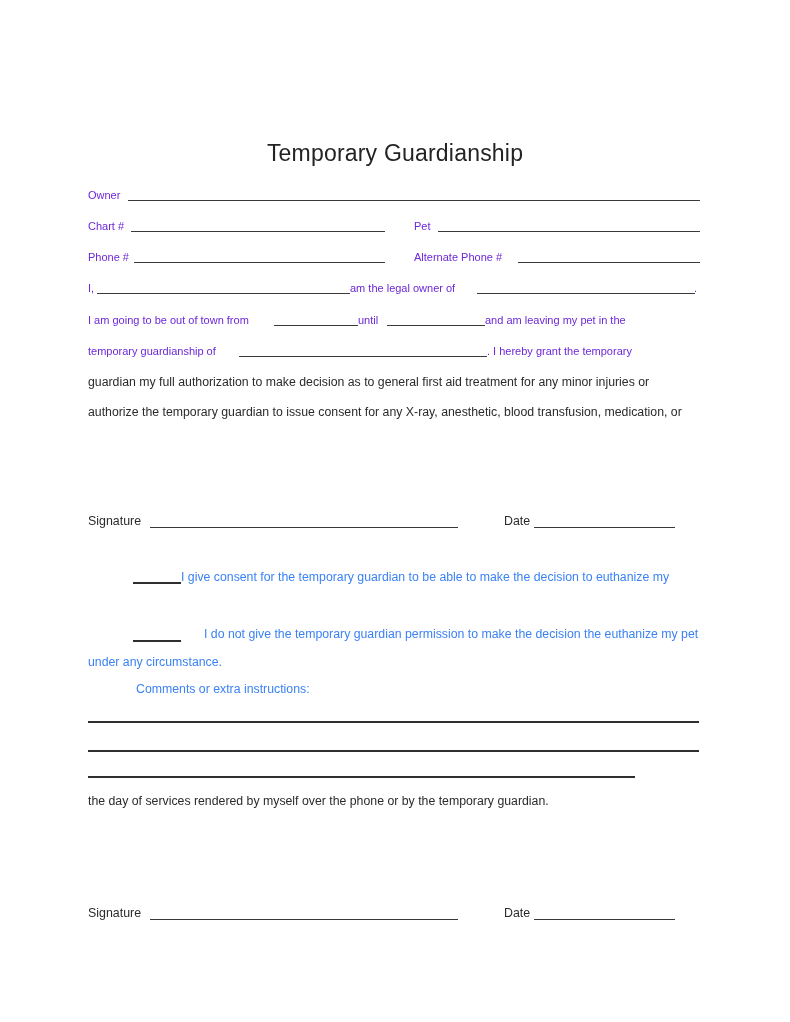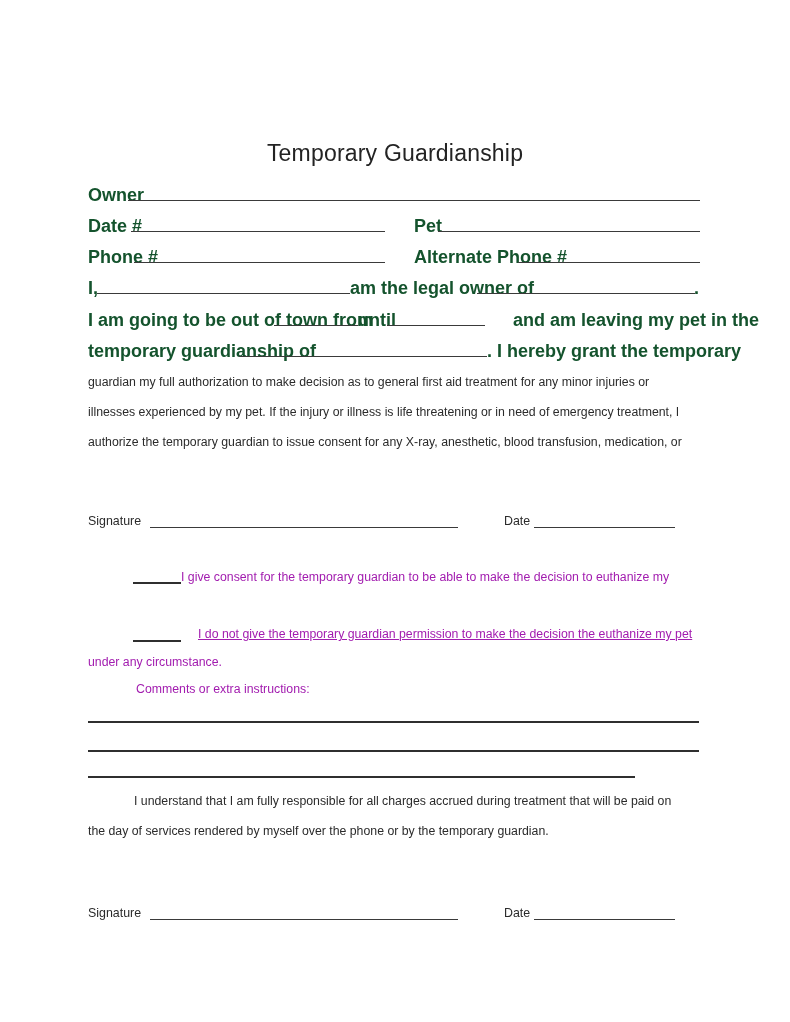--- a/index.html
+++ b/index.html
@@ -37,21 +37,21 @@
     letter-spacing: 0.2px;
     color: #232323;
     line-height: 1.2;
   }
 
   
   .body-text {
     position: absolute;
     font-size: 12.3px;
     line-height: 14px;
-    color: #a21caf;
+    color: #3b82f6;
     white-space: nowrap;
   }
 
   .para {
     position: absolute;
     left: 88px;
     width: 614px;
     font-size: 12.3px;
     line-height: 30px;
     color: #2b2b2b;
@@ -63,45 +63,44 @@
   .rule {
     position: absolute;
     height: 0;
     border-bottom: 1.6px solid #3a3a3a;
   }
   .rule.heavy { border-bottom: 2.2px solid #2f2f2f; }
 
   
   .field-label {
     position: absolute;
-    font-size: 18px;
+    font-size: 11px;
     line-height: 14px;
-    color: #14532d;
+    color: #6d28d9;
     white-space: nowrap;
-    font-weight: bold;
   }
 
   .sig-label {
     position: absolute;
     font-size: 12.4px;
     color: #2b2b2b;
     white-space: nowrap;
   }
 </style>
 </head>
 <body>
 
 <div class="page">
 
   <div class="doc-title">Temporary Guardianship</div>
 
   <div class="field-label" style="left:88px; top:188px;">Owner</div>
   <div class="rule" style="left:128px; top:200px; width:572px;"></div>
 
-  <div class="field-label" style="left:88px; top:219px;">Date #</div>
+  <div class="field-label" style="left:88px; top:219px;">Chart #</div>
   <div class="rule" style="left:131px; top:231px; width:254px;"></div>
 
   <div class="field-label" style="left:414px; top:219px;">Pet</div>
   <div class="rule" style="left:438px; top:231px; width:262px;"></div>
 
   <div class="field-label" style="left:88px; top:250px;">Phone #</div>
   <div class="rule" style="left:134px; top:262px; width:251px;"></div>
 
   <div class="field-label" style="left:414px; top:250px;">Alternate Phone #</div>
   <div class="rule" style="left:518px; top:262px; width:182px;"></div>
@@ -112,53 +111,51 @@
   <div class="field-label" style="left:350px; top:281px;">am the legal owner of</div>
   <div class="rule" style="left:477px; top:293px; width:218px;"></div>
   <div class="field-label" style="left:694px; top:281px;">.</div>
 
   <div class="field-label" style="left:88px; top:313px;">I am going to be out of town from</div>
   <div class="rule" style="left:274px; top:325px; width:84px;"></div>
 
   <div class="field-label" style="left:358px; top:313px;">until</div>
   <div class="rule" style="left:387px; top:325px; width:98px;"></div>
 
-  <div class="field-label" style="left:513px; top:313px;">and am leaving my pet in the</div>
+  <div class="field-label" style="left:485px; top:313px;">and am leaving my pet in the</div>
 
   <div class="field-label" style="left:88px; top:344px;">temporary guardianship of</div>
   <div class="rule" style="left:239px; top:356px; width:248px;"></div>
   <div class="field-label" style="left:487px; top:344px;text-align:center;">. I hereby grant the temporary</div>
 
   <div class="para" style="top:367px;">
     <span class="ln">guardian my full authorization to make decision as to general first aid treatment for any minor injuries or</span>
-    <span class="ln">illnesses experienced by my pet. If the injury or illness is life threatening or in need of emergency treatment, I</span>
     <span class="ln">authorize the temporary guardian to issue consent for any X-ray, anesthetic, blood transfusion, medication, or</span>
   </div>
 
   <div class="sig-label" style="left:88px; top:514px;">Signature</div>
   <div class="rule" style="left:150px; top:527px; width:308px;"></div>
 
   <div class="sig-label" style="left:504px; top:514px;">Date</div>
   <div class="rule" style="left:534px; top:527px; width:141px;"></div>
 
   <div class="rule heavy" style="left:133px; top:582px; width:48px;"></div>
   <div class="body-text" style="left:181px; top:570px;">I give consent for the temporary guardian to be able to make the decision to euthanize my</div>
 
   <div class="rule heavy" style="left:133px; top:640px; width:48px;"></div>
-  <div class="body-text" style="left:198px; top:627px;text-decoration:underline;">I do not give the temporary guardian permission to make the decision the euthanize my pet</div>
+  <div class="body-text" style="left:204px; top:627px;">I do not give the temporary guardian permission to make the decision the euthanize my pet</div>
   <div class="body-text" style="left:88px; top:655px;">under any circumstance.</div>
 
   <div class="body-text" style="left:88px; top:682px;margin-left:48px;">Comments or extra instructions:</div>
 
   <div class="rule heavy" style="left:88px; top:721px; width:611px;"></div>
   <div class="rule heavy" style="left:88px; top:750px; width:611px;"></div>
   <div class="rule heavy" style="left:88px; top:776px; width:547px;"></div>
 
   <div class="para" style="top:786px;">
-    <span class="ln indent">I understand that I am fully responsible for all charges accrued during treatment that will be paid on</span>
     <span class="ln">the day of services rendered by myself over the phone or by the temporary guardian.</span>
   </div>
 
   <div class="sig-label" style="left:88px; top:906px;">Signature</div>
   <div class="rule" style="left:150px; top:919px; width:308px;"></div>
 
   <div class="sig-label" style="left:504px; top:906px;">Date</div>
   <div class="rule" style="left:534px; top:919px; width:141px;"></div>
 
 </div>

